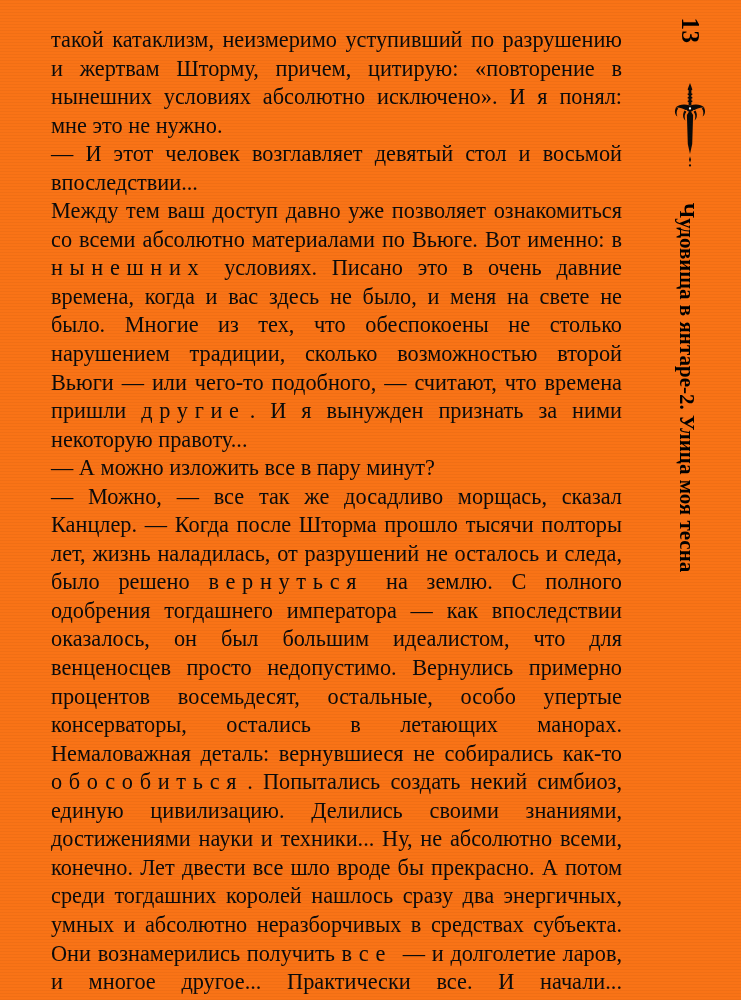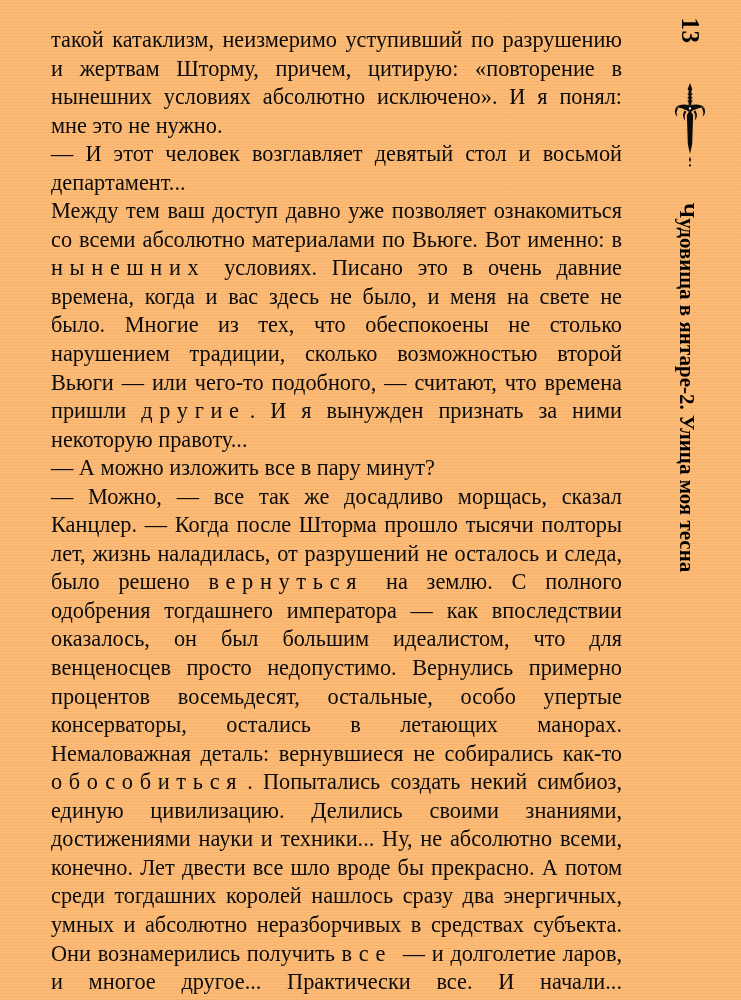--- a/index.html
+++ b/index.html
@@ -121,25 +121,25 @@
     inset: 0;
     pointer-events: none;
     opacity: 0.035;
     background-image:
       repeating-linear-gradient(0deg, #000 0px, #000 1px, transparent 1px, transparent 3px);
   }
 </style>
 </head>
 <body>
 
-<div id="page" style="background: #fdba74;">
+<div id="page" style="background: #f97316;">
 
   <div id="text-column" style="color: rgb(11, 11, 11);">
       <p class="cont"><span>такой катаклизм, неизмеримо уступивший по разрушению и жертвам Шторму, причем, цитирую: «повторение в нынешних условиях абсолютно исключено». И я понял: мне это не нужно.</span></p>
-      <p class="dialog"><span>— И этот человек возглавляет девятый стол и восьмой департамент...</span></p>
+      <p class="dialog"><span>— И этот человек возглавляет девятый стол и восьмой впоследствии...</span></p>
       <p class="indent"><span>Между тем ваш доступ давно уже позволяет ознакомиться со всеми абсолютно материалами по Вьюге. Вот именно: в </span><span class="sp">нынешних</span><span> условиях. Писано это в очень давние времена, когда и вас здесь не было, и меня на свете не было. Многие из тех, что обеспокоены не столько нарушением традиции, сколько возможностью второй Вьюги — или чего-то подобного, — считают, что времена пришли </span><span class="sp">другие</span><span>. И я вынужден признать за ними некоторую правоту...</span></p>
       <p class="dialog"><span>— А можно изложить все в пару минут?</span></p>
       <p class="dialog"><span>— Можно, — все так же досадливо морщась, сказал Канцлер. — Когда после Шторма прошло тысячи полторы лет, жизнь наладилась, от разрушений не осталось и следа, было решено </span><span class="sp">вернуться</span><span> на землю. С полного одобрения тогдашнего императора — как впоследствии оказалось, он был большим идеалистом, что для венценосцев просто недопустимо. Вернулись примерно процентов восемьдесят, остальные, особо упертые консерваторы, остались в летающих манорах. Немаловажная деталь: вернувшиеся не собирались как-то </span><span class="sp">обособиться</span><span>. Попытались создать некий симбиоз, единую цивилизацию. Делились своими знаниями, достижениями науки и техники... Ну, не абсолютно всеми, конечно. Лет двести все шло вроде бы прекрасно. А потом среди тогдашних королей нашлось сразу два энергичных, умных и абсолютно неразборчивых в средствах субъекта. Они вознамерились получить </span><span class="sp">все</span><span> — и долголетие ларов, и многое другое... Практически все. И начали... действовать. У ларов</span></p>
     </div>
 
   <div id="margin-rail">
 
     <div id="page-number">13</div>
 
     <div id="ornament">

